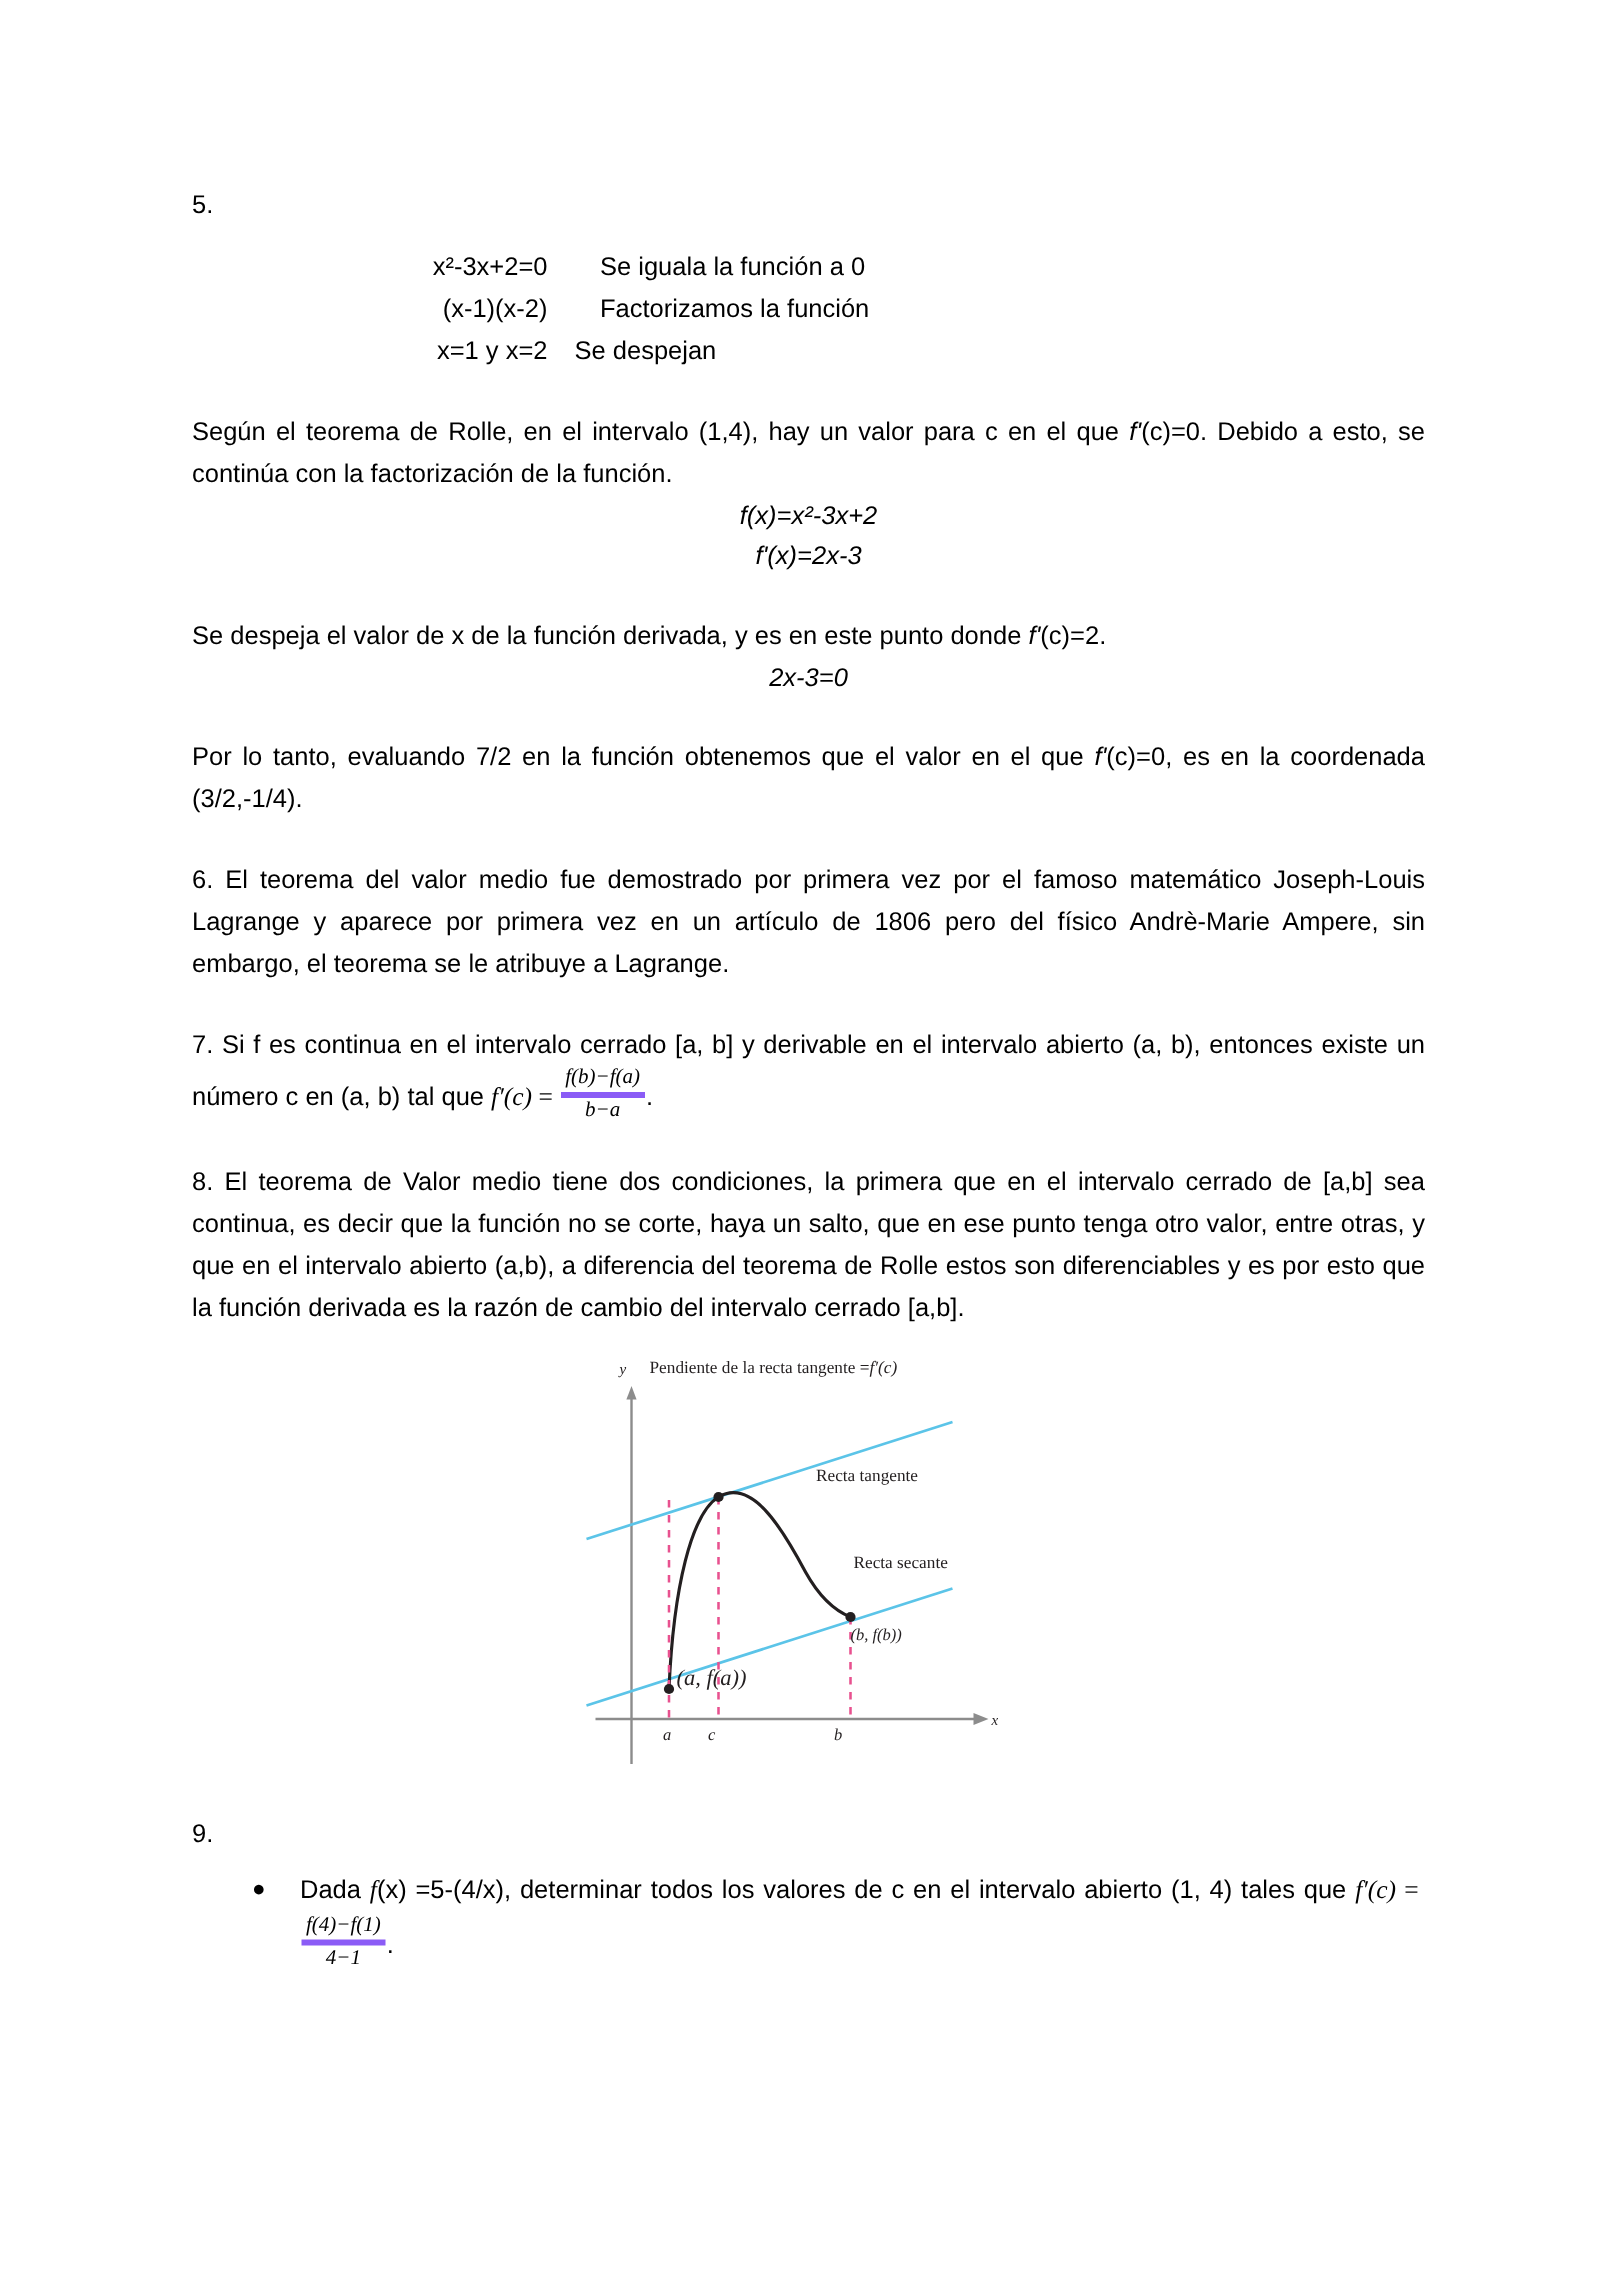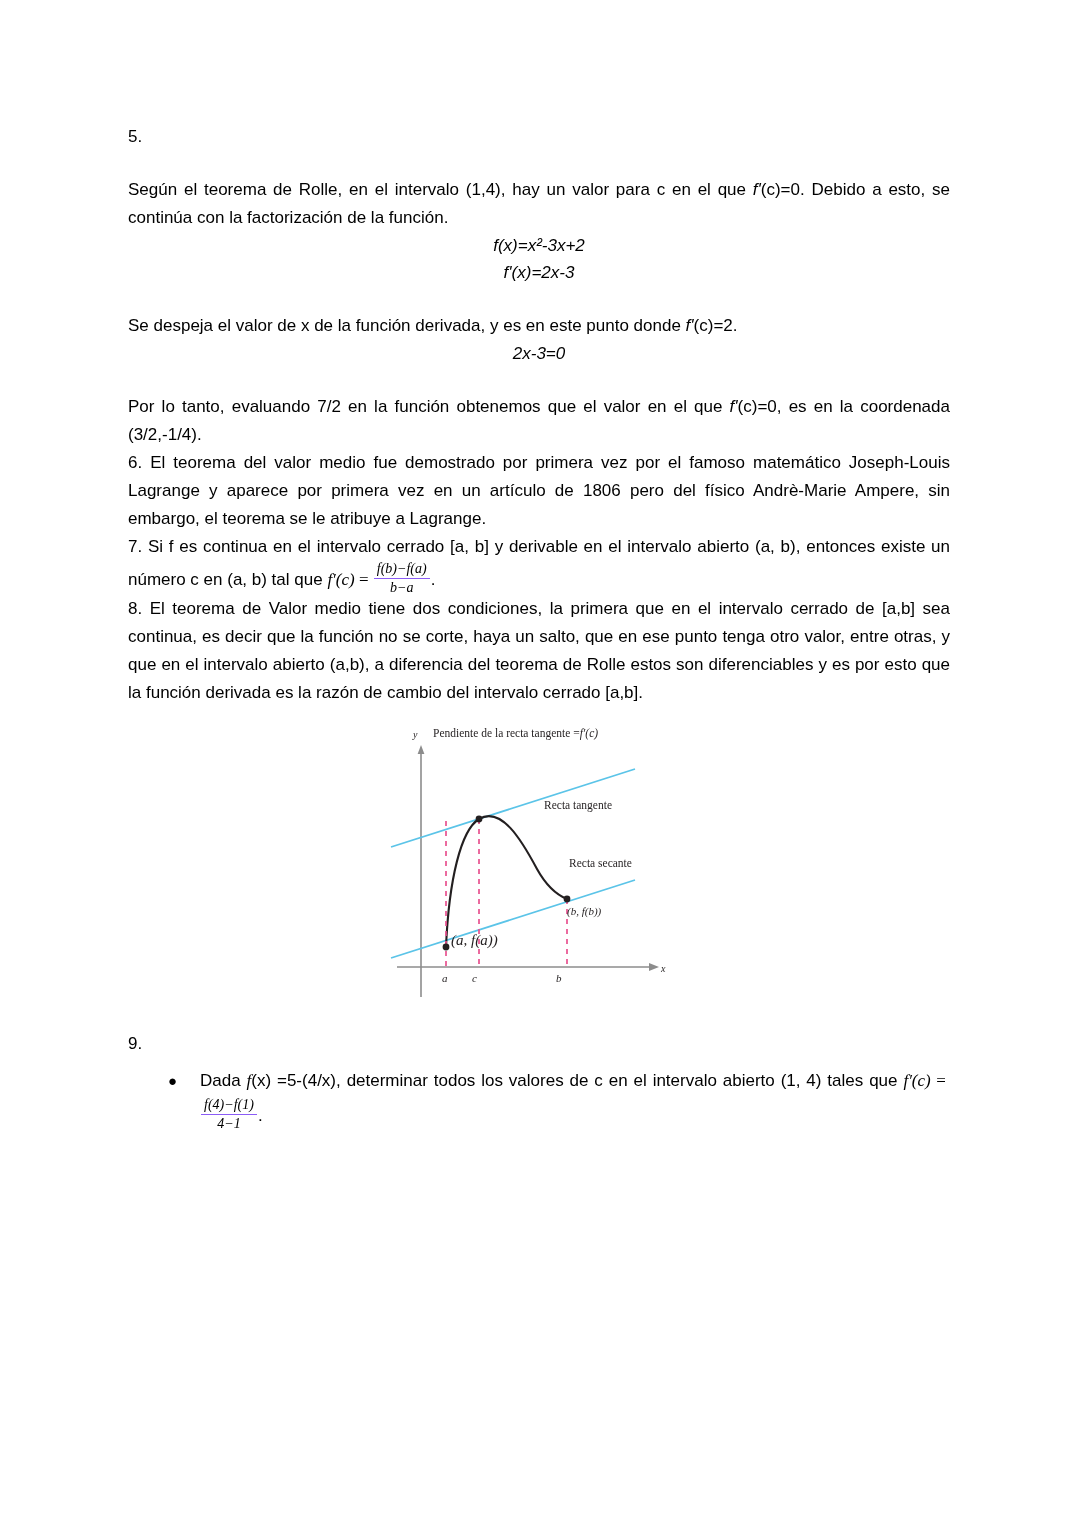--- a/index.html
+++ b/index.html
@@ -35,21 +35,21 @@
     font-size: 17px;
     line-height: 26px;
     margin: 0 0 0 0;
   }
   .para {
     font-size: 17px;
     line-height: 28px;
     text-align: justify;
     margin: 0;
   }
-  .para.spaced { }
+  .para.spaced { margin-top: 26px; }
   .gap-md { height: 26px; }
   .f-italic { font-style: italic; }
 
   
   .steps {
     margin-top: 14px;
     font-size: 17px;
     line-height: 28px;
   }
   .steps-row {
@@ -87,21 +87,21 @@
     text-align: center;
     font-family: "Liberation Serif", serif;
     font-style: italic;
     font-size: 14px;
     line-height: 1.12;
     margin: 0 1px;
   }
   .frac .num {
     display: block;
     padding: 0 3px 1px 3px;
-    border-bottom: 1px solid #8b5cf6;
+    border-bottom: 4px solid #8b5cf6;
   }
   .frac .den {
     display: block;
     padding: 1px 3px 0 3px;
   }
 
   
   .bullets {
     margin: 8px 0 0 0;
     padding: 0;
@@ -152,20 +152,34 @@
   .lbl-b     { left: 167px; top: 243px; font-size: 11px; font-style: italic; }
 </style>
 </head>
 <body>
 
 <div class="page">
   <div class="content">
 
     <div class="item-num">5.</div>
 
+    <div class="steps">
+      <div class="steps-row r1">
+        <div class="steps-left">x²-3x+2=0</div>
+        <div class="steps-right">Se iguala la función a 0</div>
+      </div>
+      <div class="steps-row r2">
+        <div class="steps-left">(x-1)(x-2)</div>
+        <div class="steps-right">Factorizamos la función</div>
+      </div>
+      <div class="steps-row r3">
+        <div class="steps-left">x=1 y x=2</div>
+        <div class="steps-right">Se despejan</div>
+      </div>
+    </div>
 
     <div class="gap-md"></div>
 
     <p class="para"><span>Según el teorema de Rolle, en el intervalo (1,4), hay un valor para c en el que </span><span class="f-italic">f'</span><span>(c)=0. Debido a esto, se continúa con la factorización de la función.</span></p>
 
     <div class="eq-center">f(x)=x²-3x+2</div>
     <div class="eq-center">f'(x)=2x-3</div>
 
     <div class="gap-md"></div>
 

